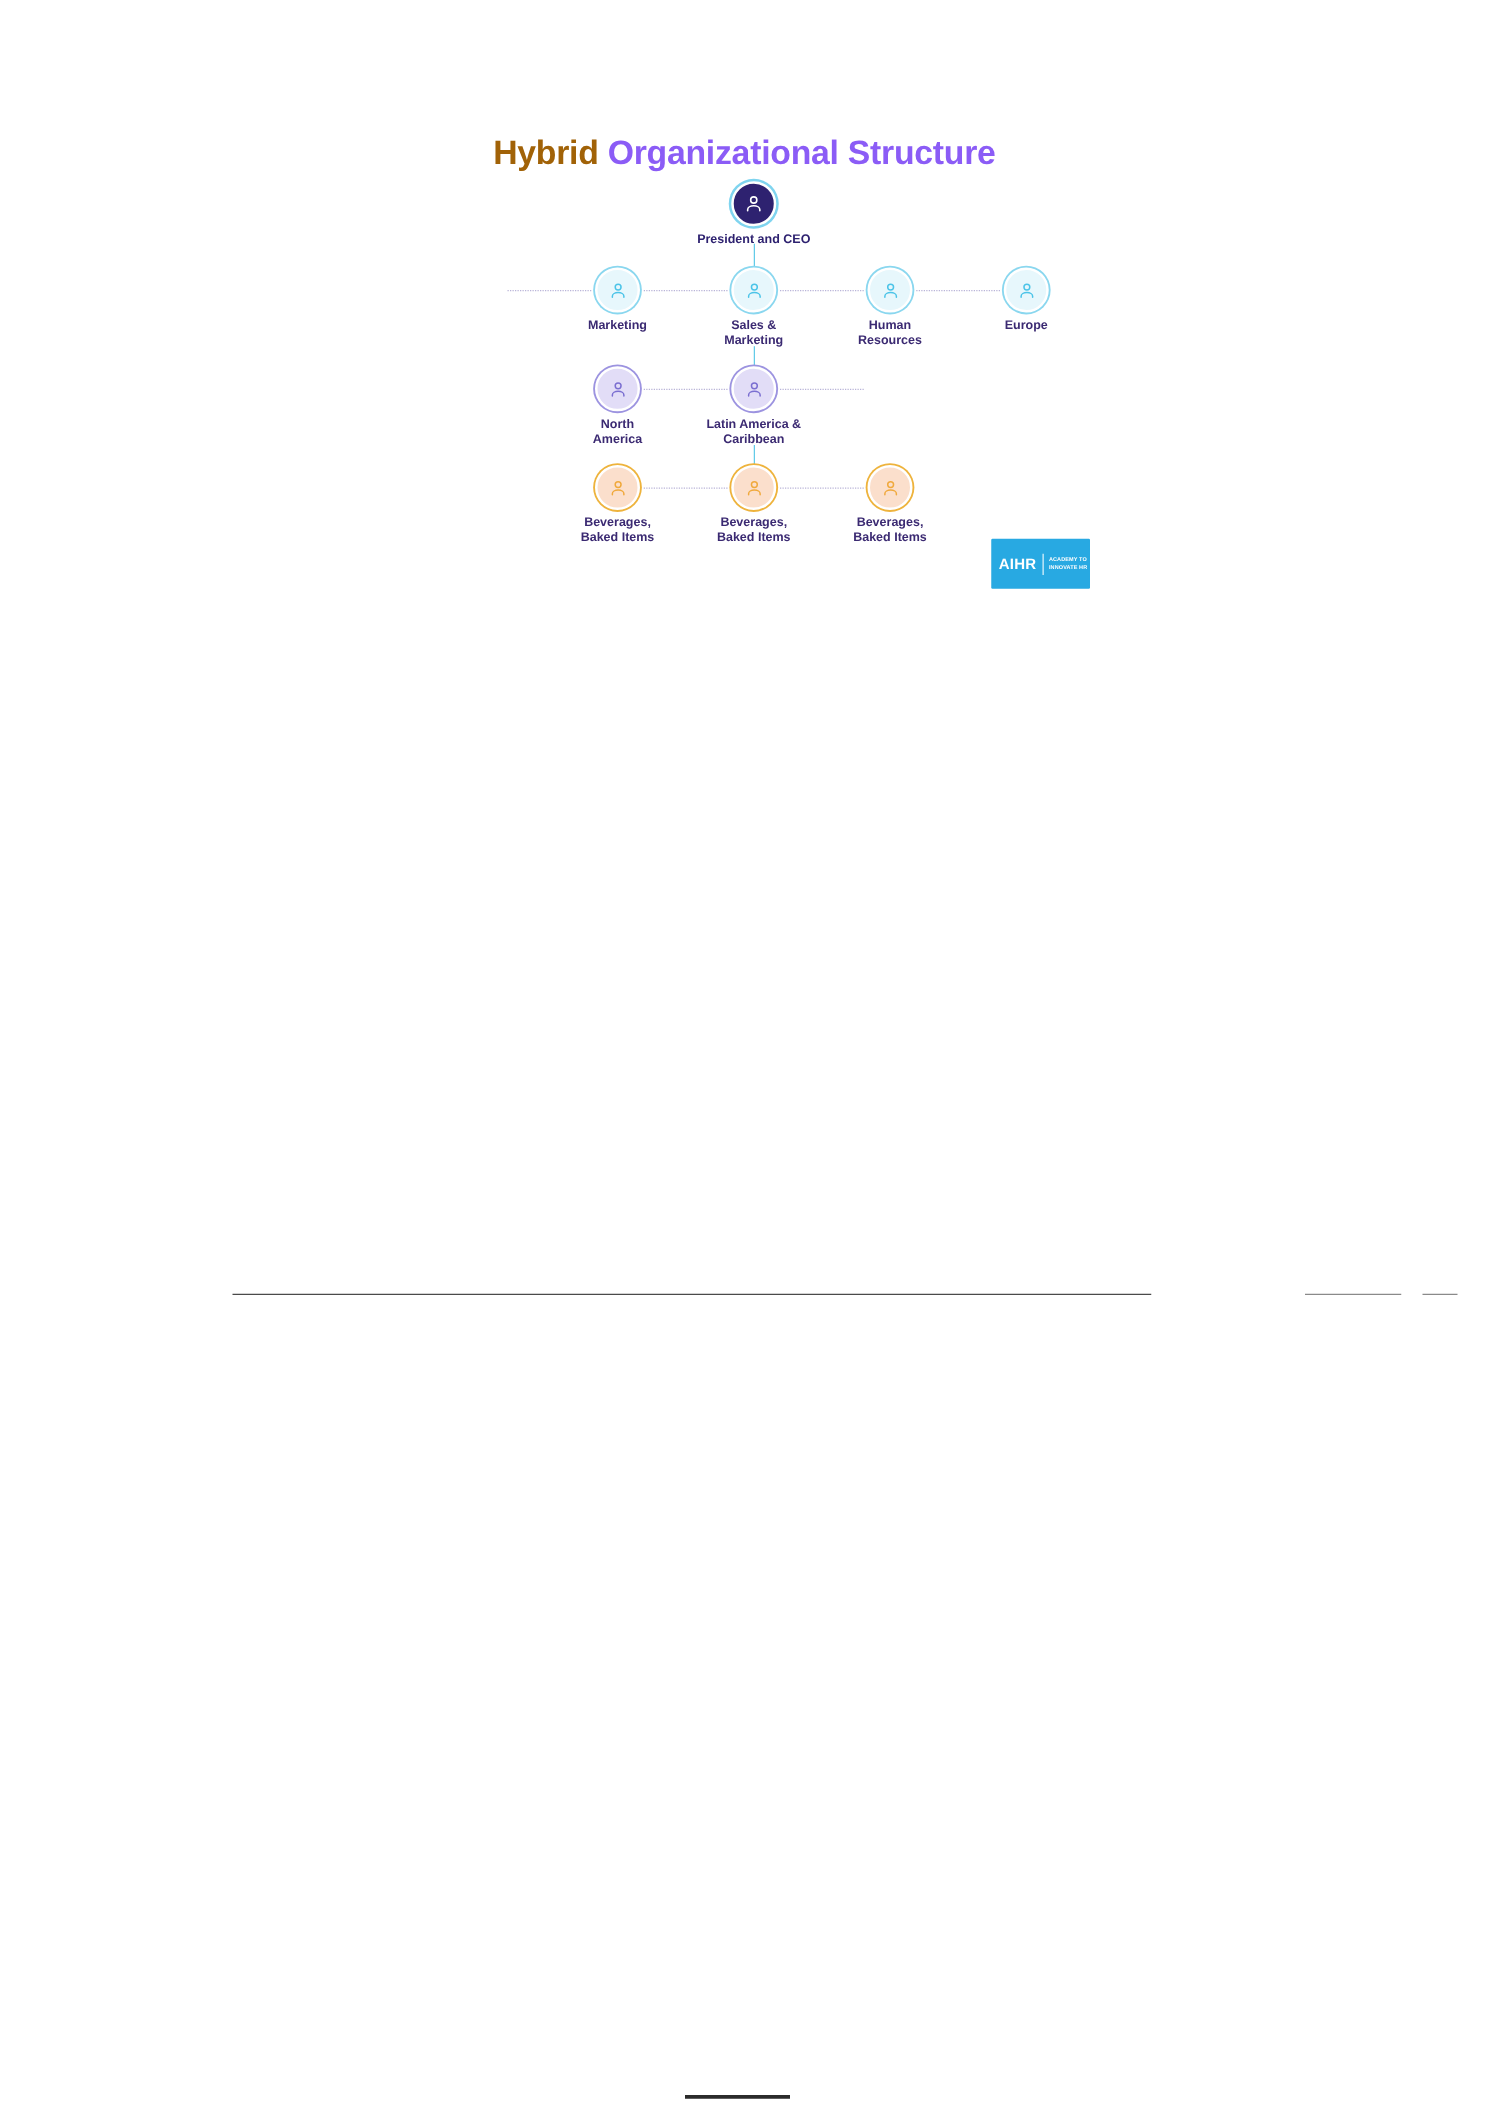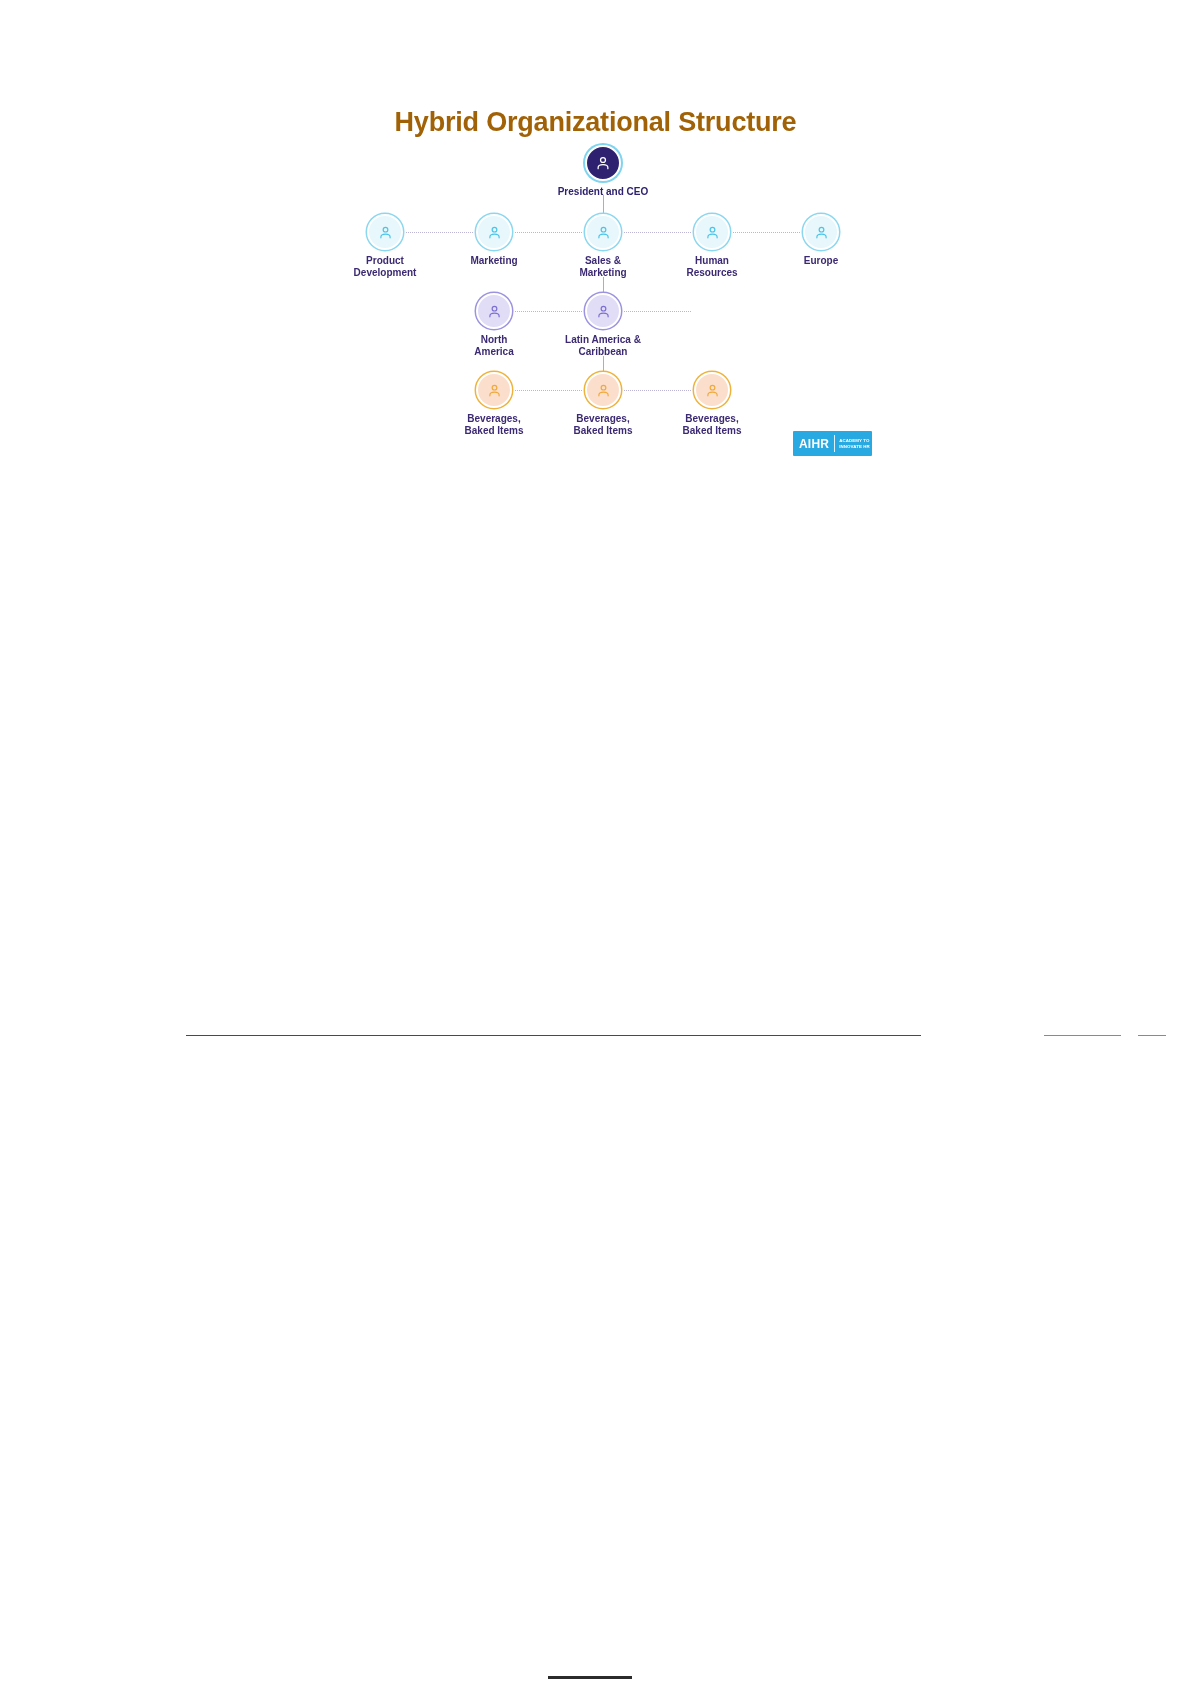--- a/index.html
+++ b/index.html
@@ -21,21 +21,21 @@
     left: 0;
     top: 107px;
     width: 1191px;
     text-align: center;
     font-size: 27px;
     font-weight: bold;
     letter-spacing: -0.2px;
     white-space: nowrap;
   }
   .title-part-1 { color: #a16207; }
-  .title-part-2 { color: #a16207; }
+  .title-part-2 { color: #8b5cf6; }
 
   
   .org-chart {
     position: absolute;
     left: 0;
     top: 0;
     width: 1191px;
     height: 520px;
     padding-left: 30px;
   }
@@ -111,21 +111,21 @@
     border-left: 1.5px solid #63cbe8;
     z-index: 1;
   }
 
   
   .aihr-logo {
     position: absolute;
     left: 793px;
     top: 431px;
     width: 79px;
-    height: 25px;
+    height: 40px;
     background: #28a9e2;
     display: flex;
     align-items: center;
     border-radius: 1px;
     overflow: hidden;
   }
   .aihr-mark {
     color: #ffffff;
     font-size: 12px;
     font-weight: bold;
@@ -211,30 +211,20 @@
   <div class="node lvl-ceo" style="left:603px; top:145px;">
     <div class="node-circle">
       <svg width="18" height="18" viewBox="0 0 24 24" fill="none" stroke="#ffffff" stroke-width="1.7" stroke-linecap="round" stroke-linejoin="round">
         <circle cx="12" cy="8" r="3.3"></circle>
         <path d="M5.5 19.5v-1.2c0-2.4 2.9-4.1 6.5-4.1s6.5 1.7 6.5 4.1v1.2"></path>
       </svg>
     </div>
     <div class="node-label">President and CEO</div>
   </div>
 
-  <div class="node lvl-cyan" style="left:385px; top:214px;">
-    <div class="node-circle">
-      <svg width="17" height="17" viewBox="0 0 24 24" fill="none" stroke="#4cc4e8" stroke-width="1.7" stroke-linecap="round" stroke-linejoin="round">
-        <circle cx="12" cy="8" r="3.3"></circle>
-        <path d="M5.5 19.5v-1.2c0-2.4 2.9-4.1 6.5-4.1s6.5 1.7 6.5 4.1v1.2"></path>
-      </svg>
-    </div>
-    <div class="node-label">Product
-Development</div>
-  </div>
 
   <div class="node lvl-cyan" style="left:494px; top:214px;">
     <div class="node-circle">
       <svg width="17" height="17" viewBox="0 0 24 24" fill="none" stroke="#4cc4e8" stroke-width="1.7" stroke-linecap="round" stroke-linejoin="round">
         <circle cx="12" cy="8" r="3.3"></circle>
         <path d="M5.5 19.5v-1.2c0-2.4 2.9-4.1 6.5-4.1s6.5 1.7 6.5 4.1v1.2"></path>
       </svg>
     </div>
     <div class="node-label">Marketing</div>
   </div>

